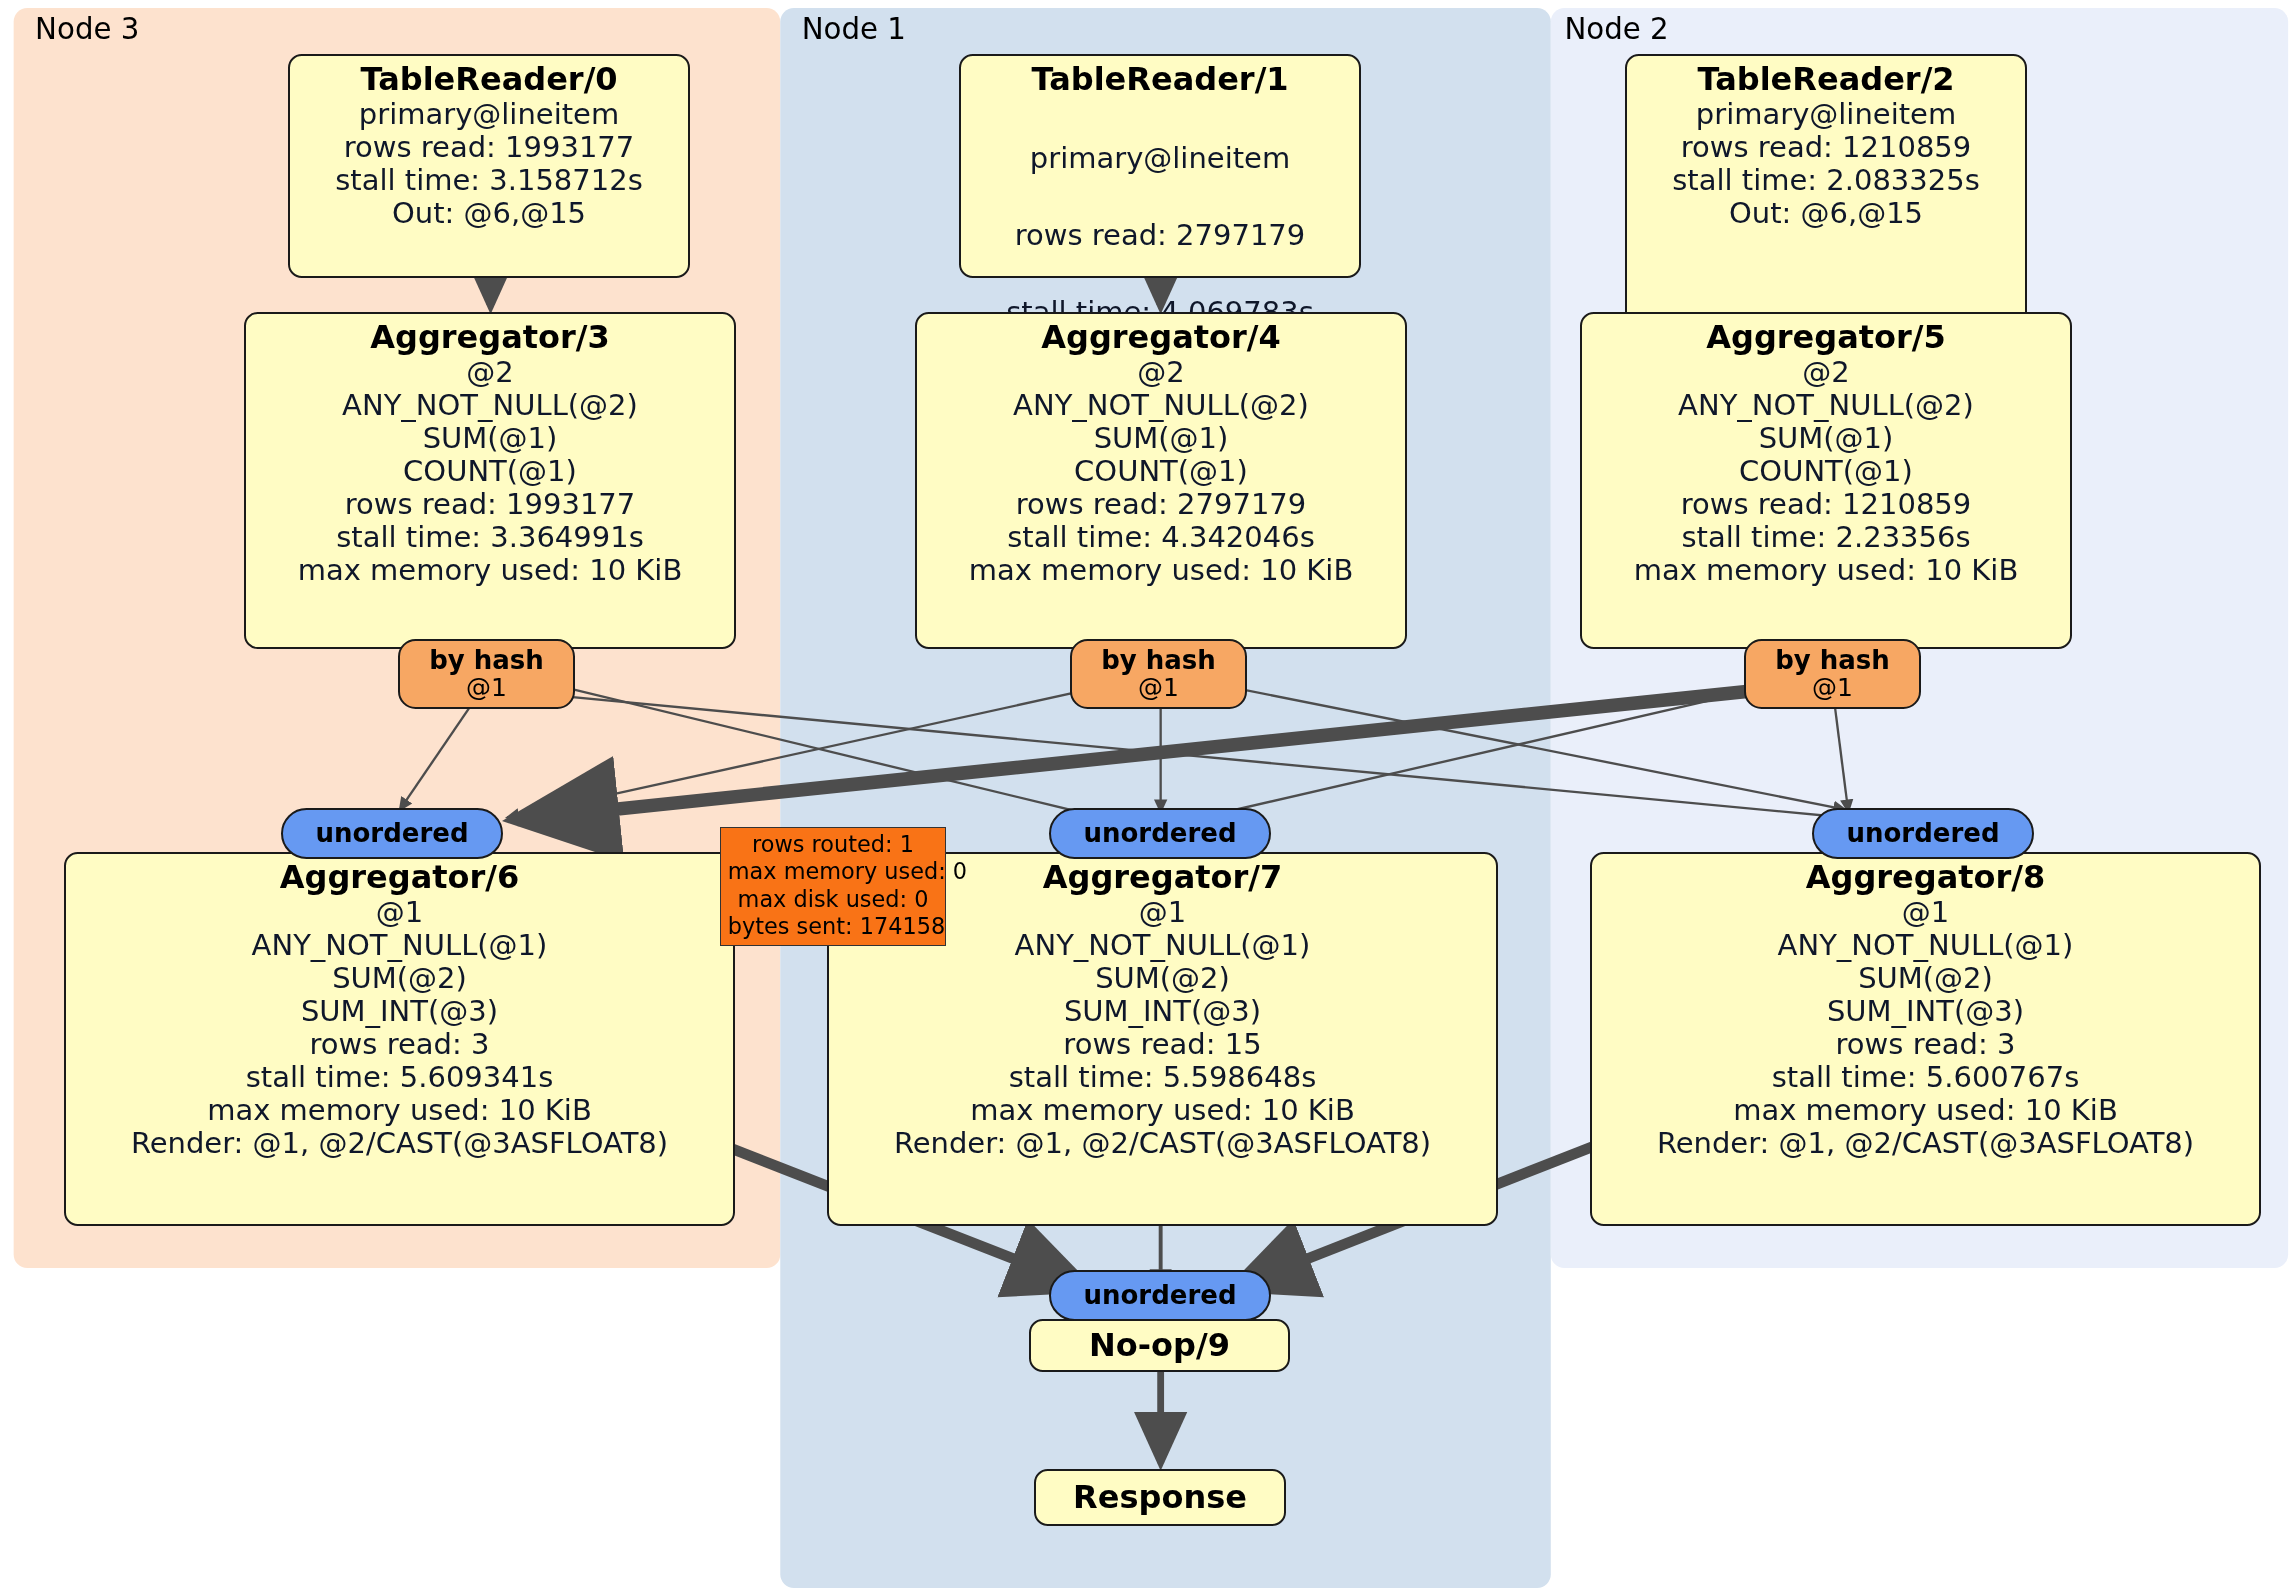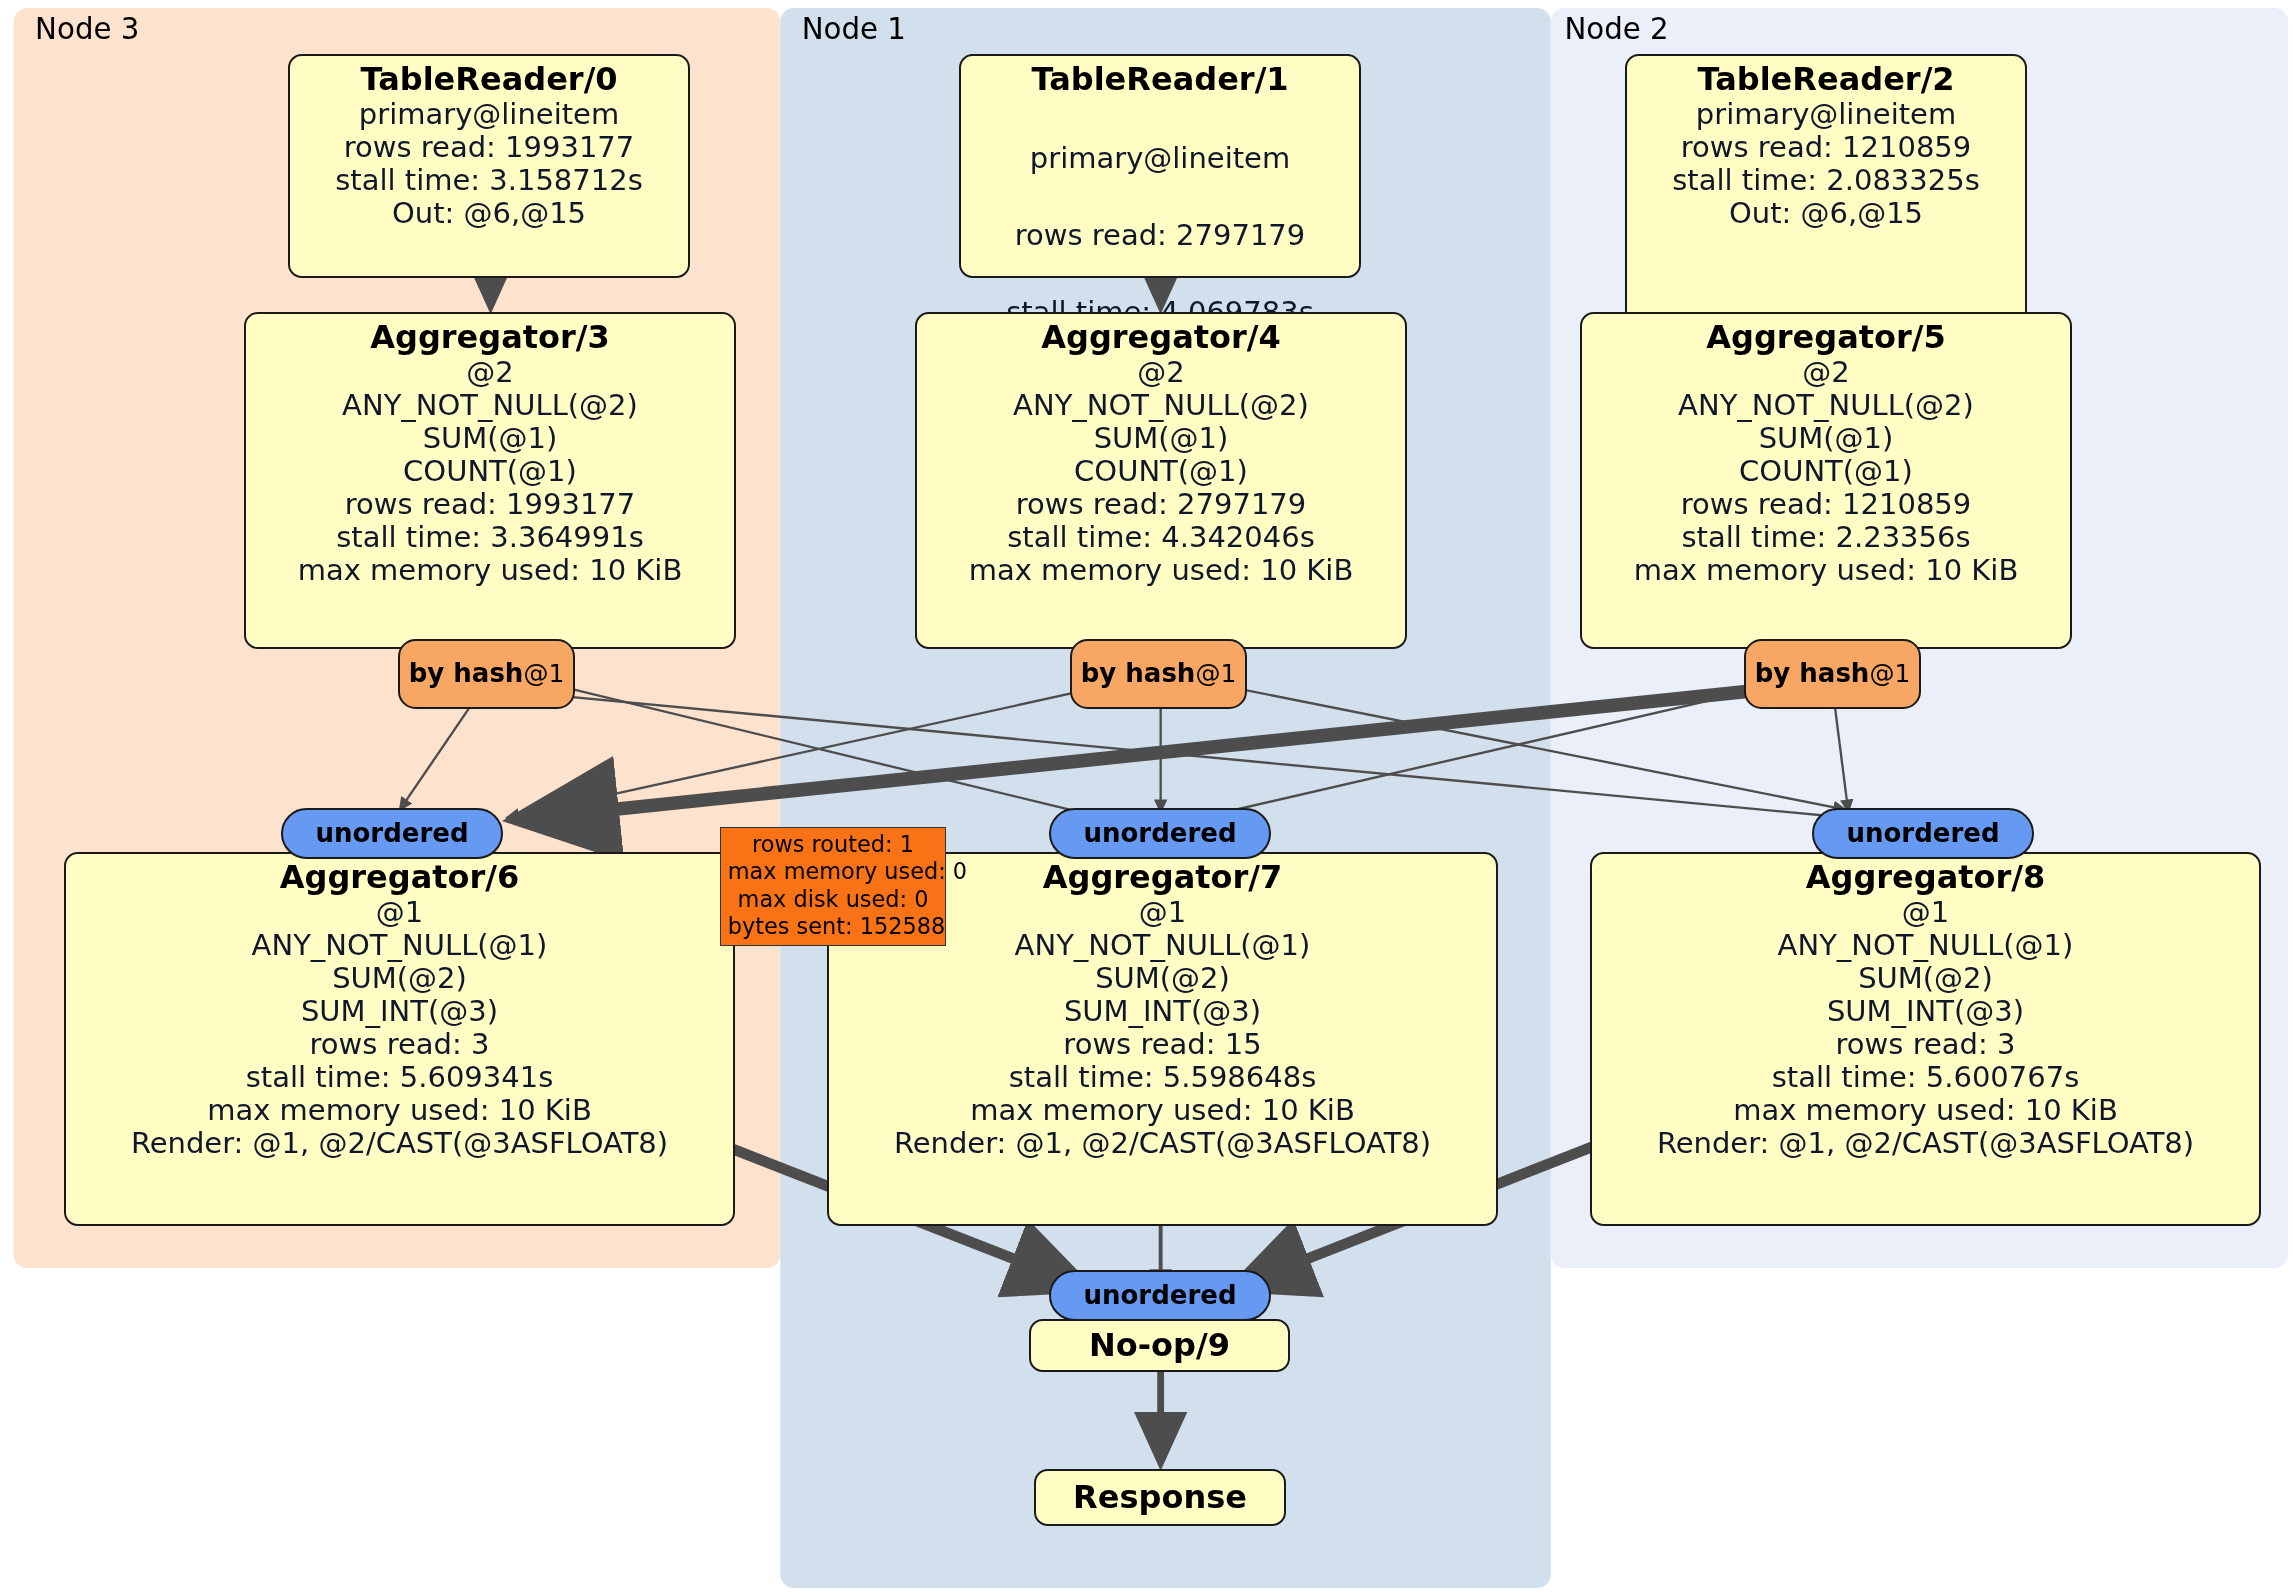--- a/index.html
+++ b/index.html
@@ -11,21 +11,21 @@
   .cluster-label{font-size:30px;fill:#000;font-family:"DejaVu Sans","Liberation Sans",sans-serif;}
 
   .nodebox{position:absolute;box-sizing:border-box;border:2.4px solid #1a1a1a;
            border-radius:13.7px;background:#FFFCC4;text-align:center;
            display:flex;flex-direction:column;justify-content:flex-start;
            align-items:center;padding-top:5.9px;}
   .nodebox .ttl{font-weight:bold;font-size:32px;line-height:1.12;color:#000;}
   .nodebox .ln{font-size:29px;line-height:1.14;color:#0f172a;white-space:nowrap;}
 
   .pill{position:absolute;box-sizing:border-box;border:2.4px solid #1a1a1a;
-        display:flex;flex-direction:row;align-items:center;justify-content:center;}
+        display:flex;flex-direction:column;align-items:center;justify-content:center;}
   .pill.hash{background:#F7A763;border-radius:17.6px;}
   .pill.unord{background:#6699F2;border-radius:27px;}
   .pill .h1{font-weight:bold;font-size:26px;line-height:1.05;color:#000;}
   .pill .h2{font-size:25px;line-height:1.05;color:#000;}
 
   .tip{position:absolute;box-sizing:border-box;border:1.5px solid #333;
        background:#f97316;text-align:center;padding:2.9px 6.8px;}
   .tip .tl{font-size:22.4px;line-height:1.22;color:#000;white-space:nowrap;}
 </style>
 </head>
@@ -217,17 +217,17 @@
   </div>
 
   <div class="pill unord" style="left:1049px;top:1270px;width:222px;height:51px;">
     <div class="h1">unordered</div>
   </div>
 
   <div class="tip" style="left:720px;top:827px;width:226px;height:119px;">
     <div class="tl">rows routed: 1</div>
     <div class="tl">max memory used: 0</div>
     <div class="tl">max disk used: 0</div>
-    <div class="tl">bytes sent: 152588</div>
+    <div class="tl">bytes sent: 174158</div>
   </div>
 
 </div>
 
 
 </body></html>

